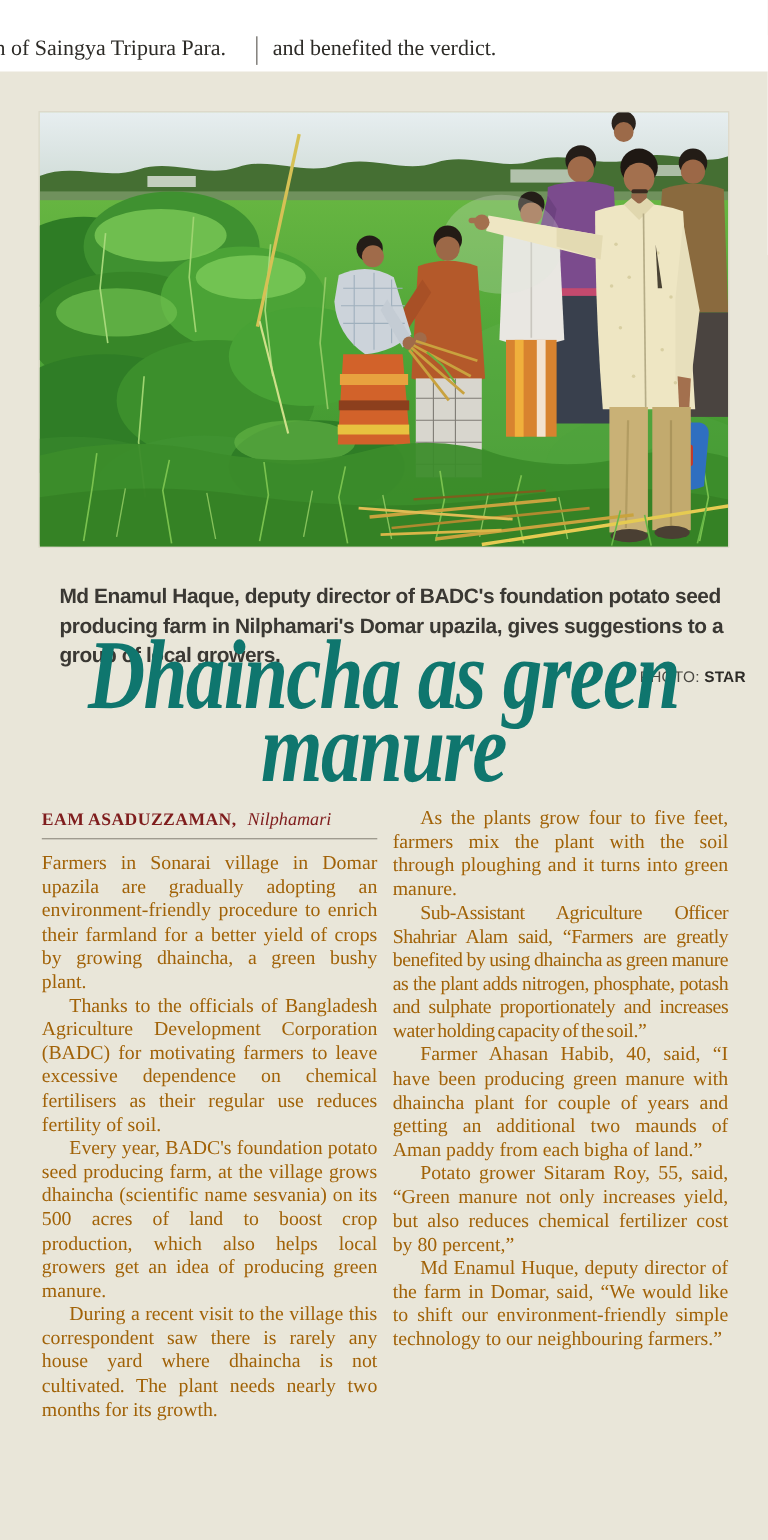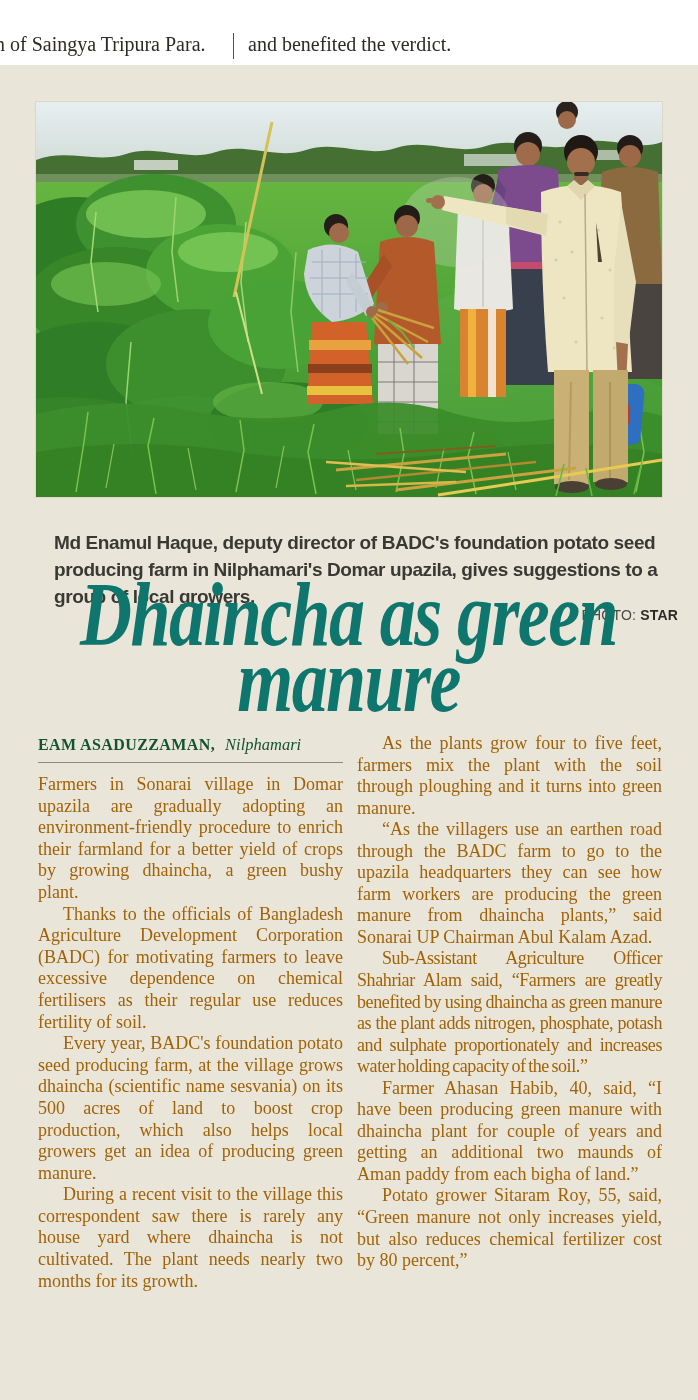--- a/index.html
+++ b/index.html
@@ -64,21 +64,21 @@
   .headline .hl-line{display:block;}
   .headline .hl-line:first-child{margin-bottom:2px;}
 
   
   .columns{
     position:absolute;left:38px;top:668px;width:624px;
     display:flex;gap:14px;
   }
   .col{width:305px;}
   .col.right{width:305px;}
-  .byline{font-size:16px;color:#14532d;white-space:nowrap;padding-top:2px;}
+  .byline{font-size:16px;color:#7f1d1d;white-space:nowrap;padding-top:2px;}
   .byline .author{font-weight:700;letter-spacing:0.4px;}
   .byline .location{font-style:italic;font-size:16.5px;margin-left:6px;}
   .byline-rule{border-bottom:1px solid #8d897d;margin:7px 0 11px 0;}
 
   .body-text p{
     margin:0;font-size:18px;line-height:21.6px;color:#a16207;
     text-align:justify;
   }
   .col.right .body-text p{line-height:21.55px;}
   .body-text p.indent{text-indent:25px;}
@@ -307,22 +307,22 @@
         <div class="body-text">
           <p>Farmers in Sonarai village in Domar upazila are gradually adopting an environment-friendly procedure to enrich their farmland for a better yield of crops by growing dhaincha, a green bushy plant.</p>
           <p class="indent">Thanks to the officials of Bangladesh Agriculture Development Corporation (BADC) for motivating farmers to leave excessive dependence on chemical fertilisers as their regular use reduces fertility of soil.</p>
           <p class="indent">Every year, BADC's foundation potato seed producing farm, at the village grows dhaincha (scientific name sesvania) on its 500 acres of land to boost crop production, which also helps local growers get an idea of producing green manure.</p>
           <p class="indent">During a recent visit to the village this correspondent saw there is rarely any house yard where dhaincha is not cultivated. The plant needs nearly two months for its growth.</p>
         </div>
       </div>
       <div class="col right">
         <div class="body-text">
           <p class="indent">As the plants grow four to five feet, farmers mix the plant with the soil through ploughing and it turns into green manure.</p>
-          <p class="indent">“As the villagers use an earthen road through the BADC farm to go to the upazila headquarters they can see how farm workers are producing the green manure from dhaincha plants,” said Sonarai UP Chairman Abul Kalam Azad.</p>
           <p class="indent tight">Sub-Assistant Agriculture Officer Shahriar Alam said, “Farmers are greatly benefited by using dhaincha as green manure as the plant adds nitrogen, phosphate, potash and sulphate proportionately and increases water holding capacity of the soil.”</p>
           <p class="indent">Farmer Ahasan Habib, 40, said, “I have been producing green manure with dhaincha plant for couple of years and getting an additional two maunds of Aman paddy from each bigha of land.”</p>
           <p class="indent">Potato grower Sitaram Roy, 55, said, “Green manure not only increases yield, but also reduces chemical fertilizer cost by 80 percent,”</p>
+          <p class="indent">Md Enamul Huque, deputy director of the farm in Domar, said, “We would like to shift our environment-friendly simple technology to our neighbouring farmers.”</p>
         </div>
       </div>
     </div>
 
   </div>
 </div>
 
 </body></html>

